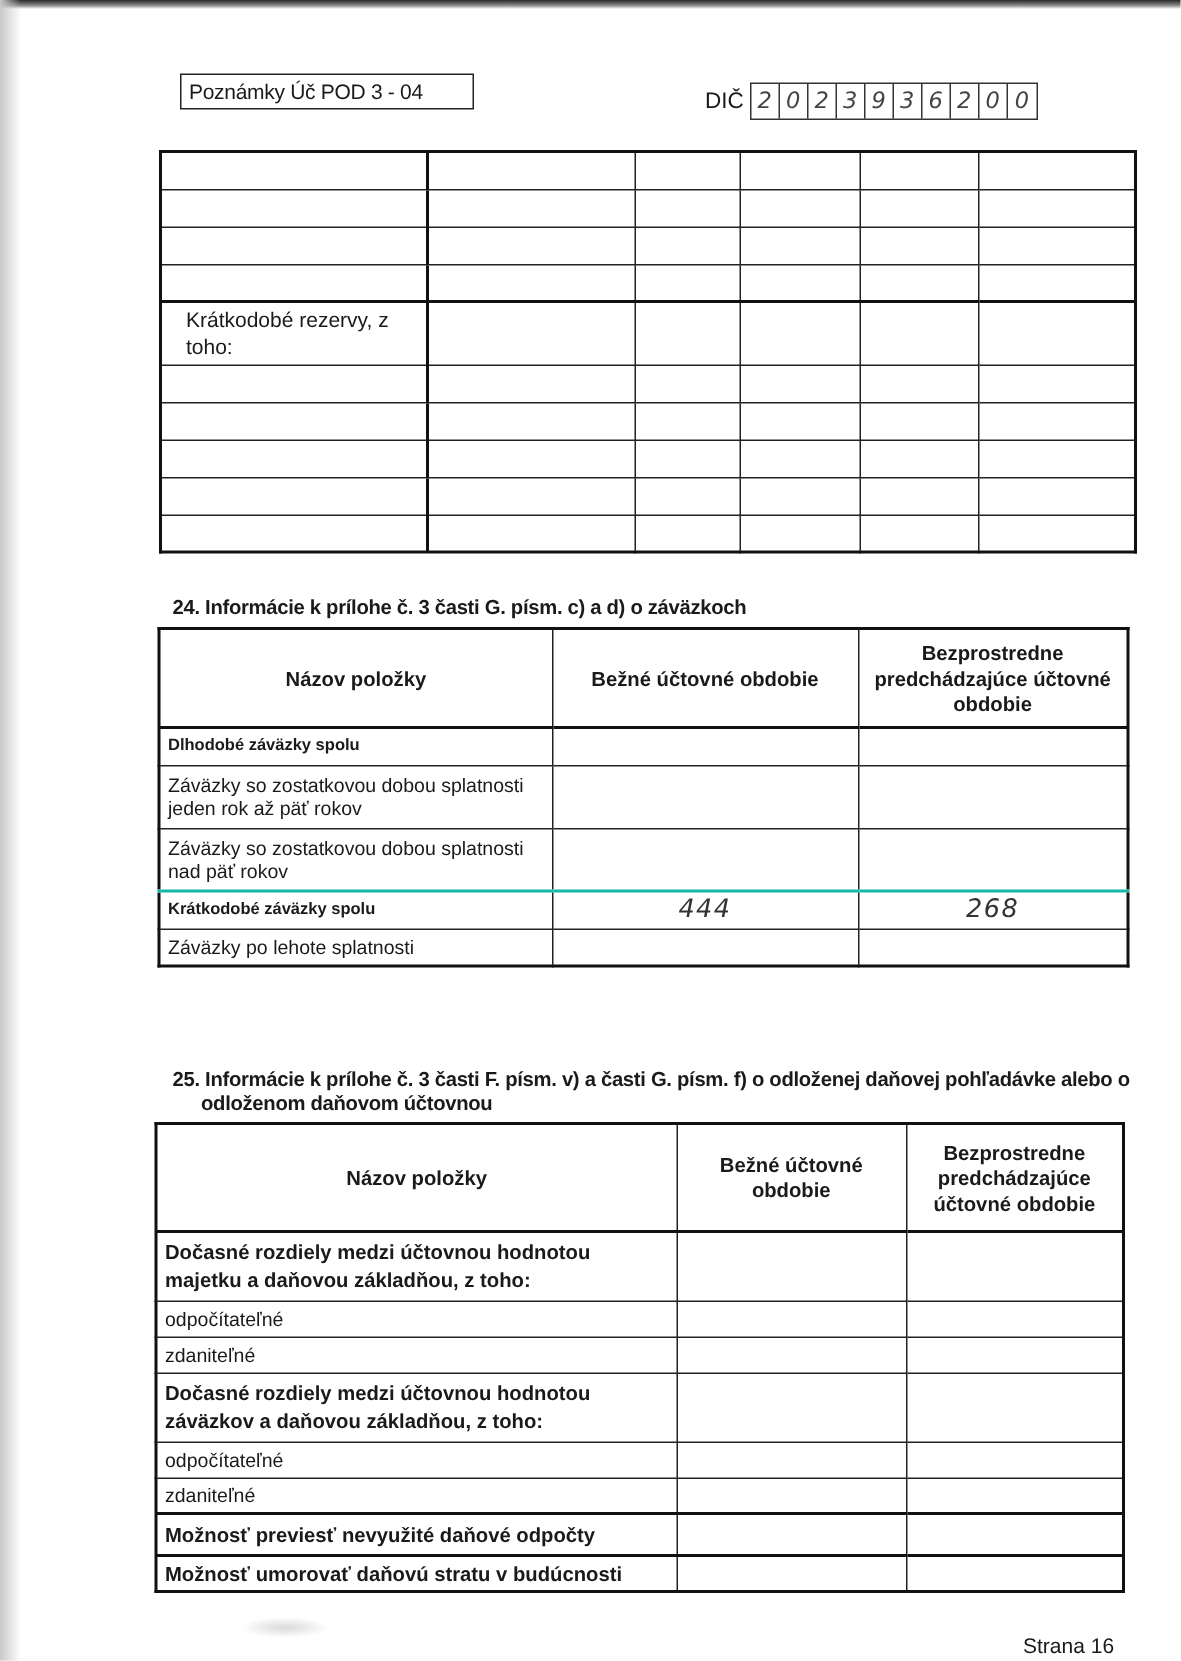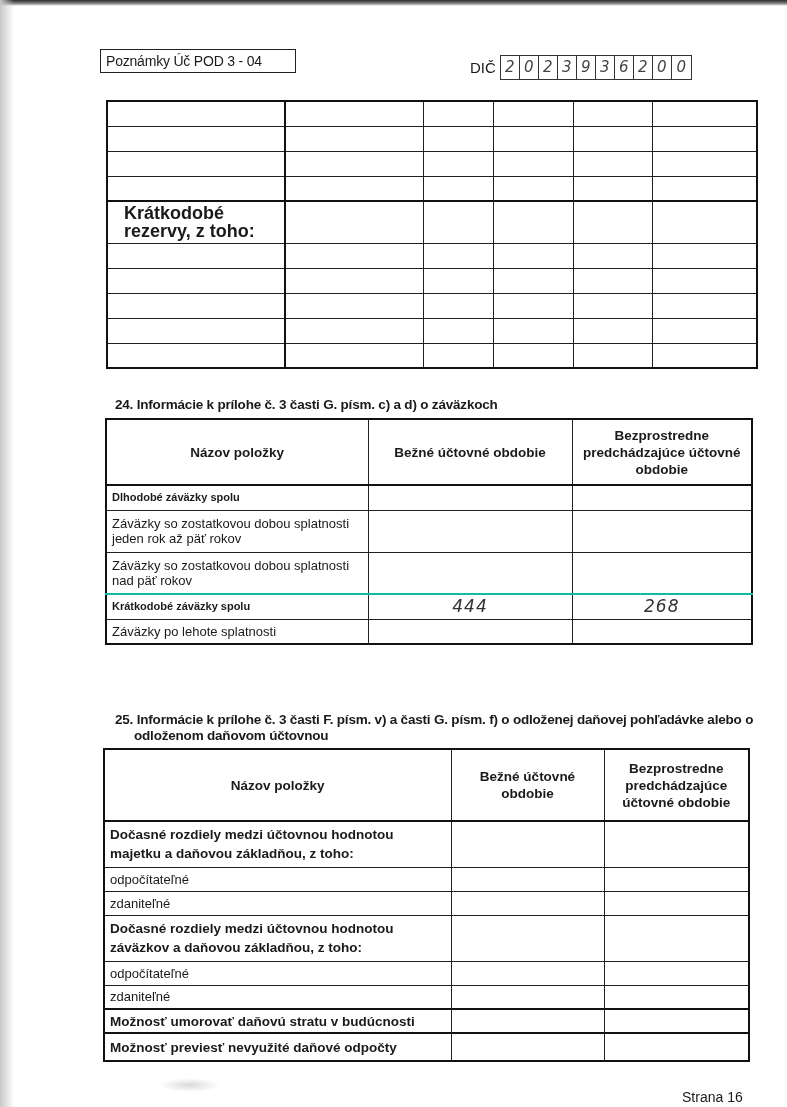--- a/index.html
+++ b/index.html
@@ -7,21 +7,21 @@
     width: 787px; height: 1107px; position: relative; overflow: hidden;
     background: #ffffff; color: #1a1a1a;
     font-family: "Liberation Sans", "DejaVu Sans", sans-serif;
   }
   .scan-top { position: absolute; left: 0; top: 0; width: 787px; height: 6px;
     background: linear-gradient(to bottom, #2a2a2a, #8a8a8a 60%, rgba(255,255,255,0)); }
   .scan-left { position: absolute; left: 0; top: 0; width: 14px; height: 1107px;
     background: linear-gradient(to right, #c8c8c8, rgba(255,255,255,0)); }
 
   .form-code {
-    position: absolute; left: 100px; top: 49px; width: 196px; height: 24px;
+    position: absolute; left: 120px; top: 49px; width: 196px; height: 24px;
     border: 1px solid #222; box-sizing: border-box;
     font-size: 14px; line-height: 22px; padding-left: 5px; letter-spacing: -0.2px;
   }
   .dic { position: absolute; left: 470px; top: 54px; height: 26px; display: flex; align-items: center; }
   .dic-label { font-size: 15px; margin-right: 4px; }
   .dic-boxes { display: flex; border: 1px solid #333; }
   .dic-box {
     width: 19px; height: 23px; border-right: 1px solid #333; box-sizing: border-box;
     font-family: "DejaVu Sans", sans-serif; font-size: 15px; color: #444;
     text-align: center; line-height: 23px; font-style: italic; font-weight: 300;
@@ -30,21 +30,21 @@
 
   table { border-collapse: collapse; position: absolute; table-layout: fixed; }
   td, th { border: 1px solid #222; padding: 0 5px; vertical-align: middle; box-sizing: border-box; }
 
   
   .t-top { left: 106px; top: 100px; width: 650px; border: 2px solid #111; }
   .t-top td { height: 25px; }
   .t-top tr.tall td { height: 42px; }
   .t-top td.c0 { border-right: 2px solid #111; }
   .t-top tr.thick-top td { border-top: 2px solid #111; }
-  .lbl-bold { font-weight: bold; font-size: 18px; line-height: 18px; padding-left: 16px; }
+  .lbl-bold { font-weight: normal; font-size: 14px; line-height: 18px; padding-left: 16px; }
 
   .section-title {
     position: absolute; font-weight: bold; font-size: 13.5px; letter-spacing: -0.2px; line-height: 16px;
   }
 
   
   .t24 { left: 105px; top: 418px; width: 646px; border: 2px solid #111; font-size: 13px; }
   .t24 th { font-weight: bold; font-size: 13.5px; text-align: center; height: 66px; line-height: 17px;
     border-bottom: 2px solid #111; }
   .t24 td { height: 25px; line-height: 15px; }
@@ -268,27 +268,27 @@
   <tr>
     <td>odpočítateľné</td>
     <td></td>
     <td></td>
   </tr>
   <tr>
     <td>zdaniteľné</td>
     <td></td>
     <td></td>
   </tr>
+  <tr class="thick-top" style="height:28px">
+    <td class="bold">Možnosť previesť nevyužité daňové odpočty</td>
+    <td></td>
+    <td></td>
+  </tr>
   <tr class="thick-top">
     <td class="bold">Možnosť umorovať daňovú stratu v budúcnosti</td>
     <td></td>
     <td></td>
   </tr>
-  <tr class="thick-top" style="height:28px">
-    <td class="bold">Možnosť previesť nevyužité daňové odpočty</td>
-    <td></td>
-    <td></td>
-  </tr>
 </tbody>
   </table>
 
 <div class="smudge"></div>
 <div class="page-num">Strana 16</div>
 
 </body></html>

